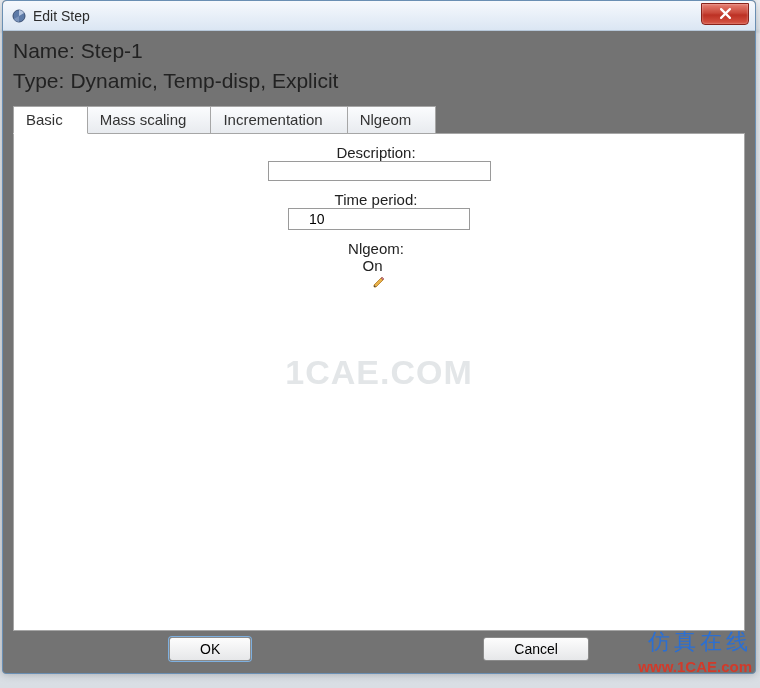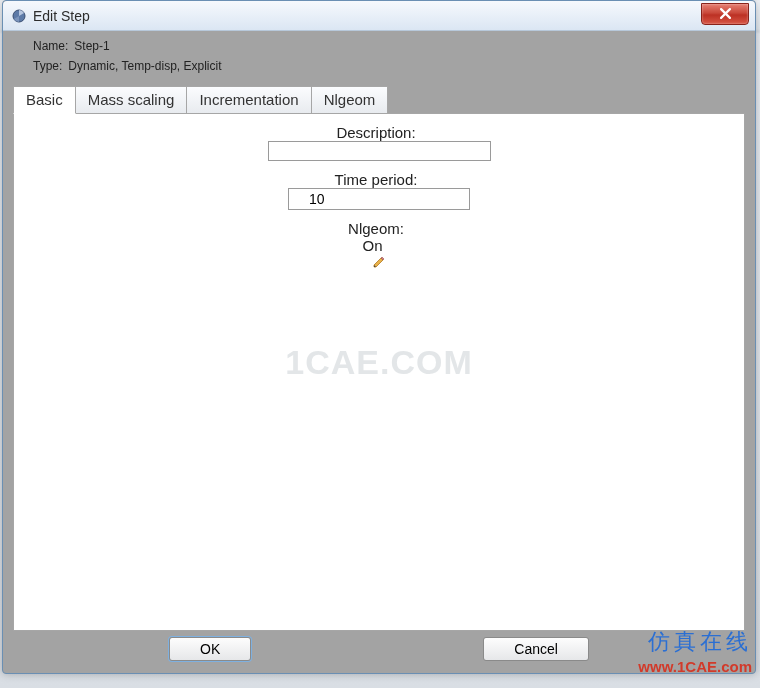--- a/index.html
+++ b/index.html
@@ -31,21 +31,21 @@
     font-weight: bold;
     filter: blur(1px);
   }
   .backdrop-row span { flex: 1; text-align: center; }
   .window {
     position: absolute;
     left: 2px;
     top: 0;
     width: 754px;
     height: 674px;
-    background: #a3a3a3;
+    background: #737373;
     border: 1px solid #6a8fb3;
     border-radius: 4px;
     box-shadow: 0 0 8px rgba(0,0,0,0.25);
     display: flex;
     flex-direction: column;
   }
   .titlebar {
     height: 30px;
     background: linear-gradient(#f6f9fd, #dbe6f3);
     border-bottom: 1px solid #b7c8da;
@@ -79,32 +79,31 @@
   .client {
     flex: 1;
     display: flex;
     flex-direction: column;
     padding: 8px 10px 6px 10px;
   }
   .field-row {
     display: flex;
     align-items: center;
     margin-bottom: 6px;
-    font-size: 12px;
-    margin-left: 20px;
+    font-size: 21px;
   }
   .field-row .label { margin-right: 6px; }
   .tabs {
     display: flex;
     margin-top: 6px;
     position: relative;
     z-index: 2;
   }
   .tab {
-    padding: 4px 12px 5px 12px;
+    padding: 4px 24px 5px 12px;
     border: 1px solid #a6a6a6;
     background: linear-gradient(#fbfcfe, #e8ebef);
     margin-right: -1px;
     font-size: 15px;
     color: #333;
     position: relative;
     top: 1px;
   }
   .tab.active {
     background: #fff;

